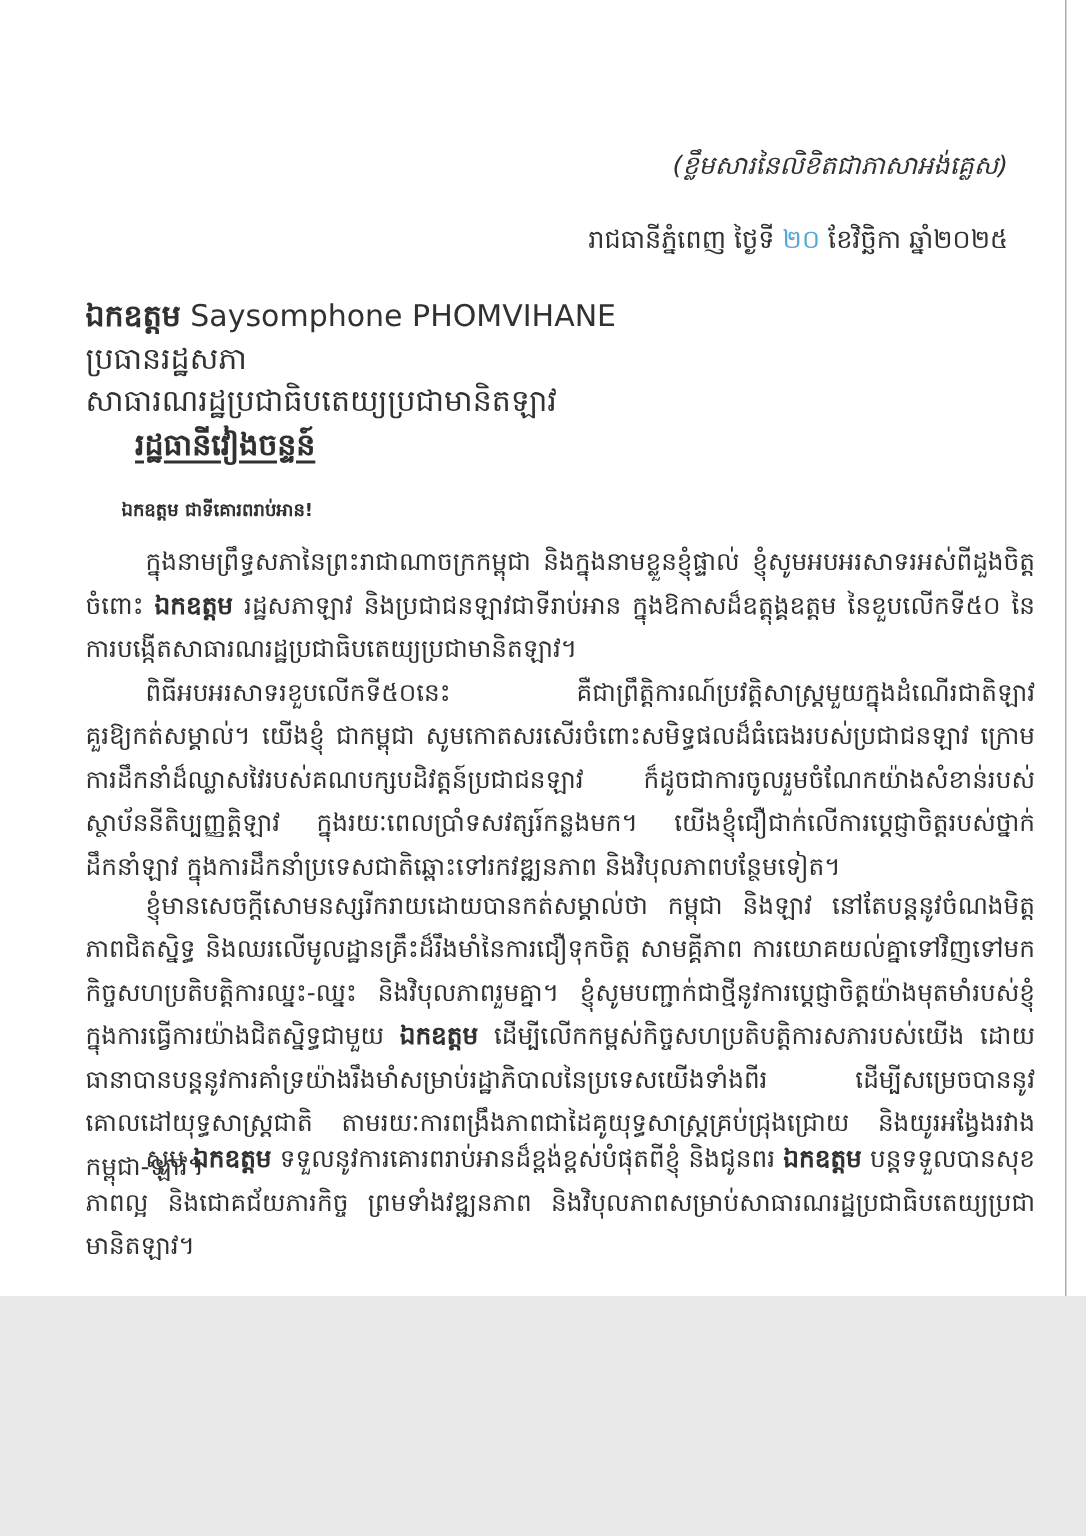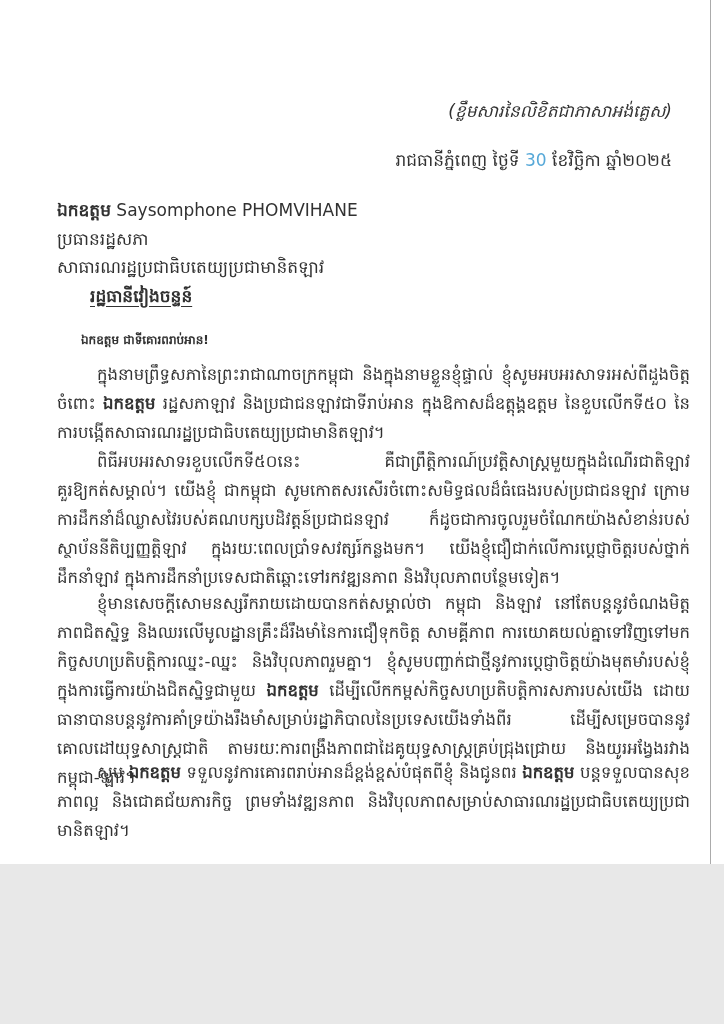--- a/index.html
+++ b/index.html
@@ -30,21 +30,21 @@
     line-height: 26px;
   }
   .date-line {
     top: 146px;
     font-size: 17px;
     line-height: 28px;
   }
   .date-day { color: #56a8d8; }
   .recipient {
     top: 196px;
-    font-size: 17px;
+    font-size: 20px;
     line-height: 28.5px;
   }
   .recipient .line { display: block; }
   .recipient .city {
     font-weight: bold;
     text-decoration: underline;
     text-underline-offset: 4px;
     margin-left: 33px;
   }
   .b { font-weight: bold; }
@@ -76,21 +76,21 @@
 </head>
 <body>
 
 <div class="page">
 
   <div class="scan-edge"></div>
 
   <div class="block lang-note right-align">(ខ្លឹមសារនៃលិខិតជាភាសាអង់គ្លេស)</div>
 
   <div class="block date-line right-align">
-    <span>រាជធានីភ្នំពេញ ថ្ងៃទី </span><span class="date-day">30</span><span> ខែវិច្ឆិកា ឆ្នាំ២០២៥</span>
+    <span>រាជធានីភ្នំពេញ ថ្ងៃទី </span><span class="date-day">២០</span><span> ខែវិច្ឆិកា ឆ្នាំ២០២៥</span>
   </div>
 
   <div class="block recipient">
     <span class="line"><span class="b">ឯកឧត្តម</span><span> Saysomphone PHOMVIHANE</span></span>
     <span class="line">ប្រធានរដ្ឋសភា</span>
     <span class="line">សាធារណរដ្ឋប្រជាធិបតេយ្យប្រជាមានិតឡាវ</span>
     <span class="line"><span class="city">រដ្ឋធានីវៀងចន្ទន៍</span></span>
   </div>
 
   <div class="block salutation">ឯកឧត្តម ជាទីគោរពរាប់អាន!</div>

